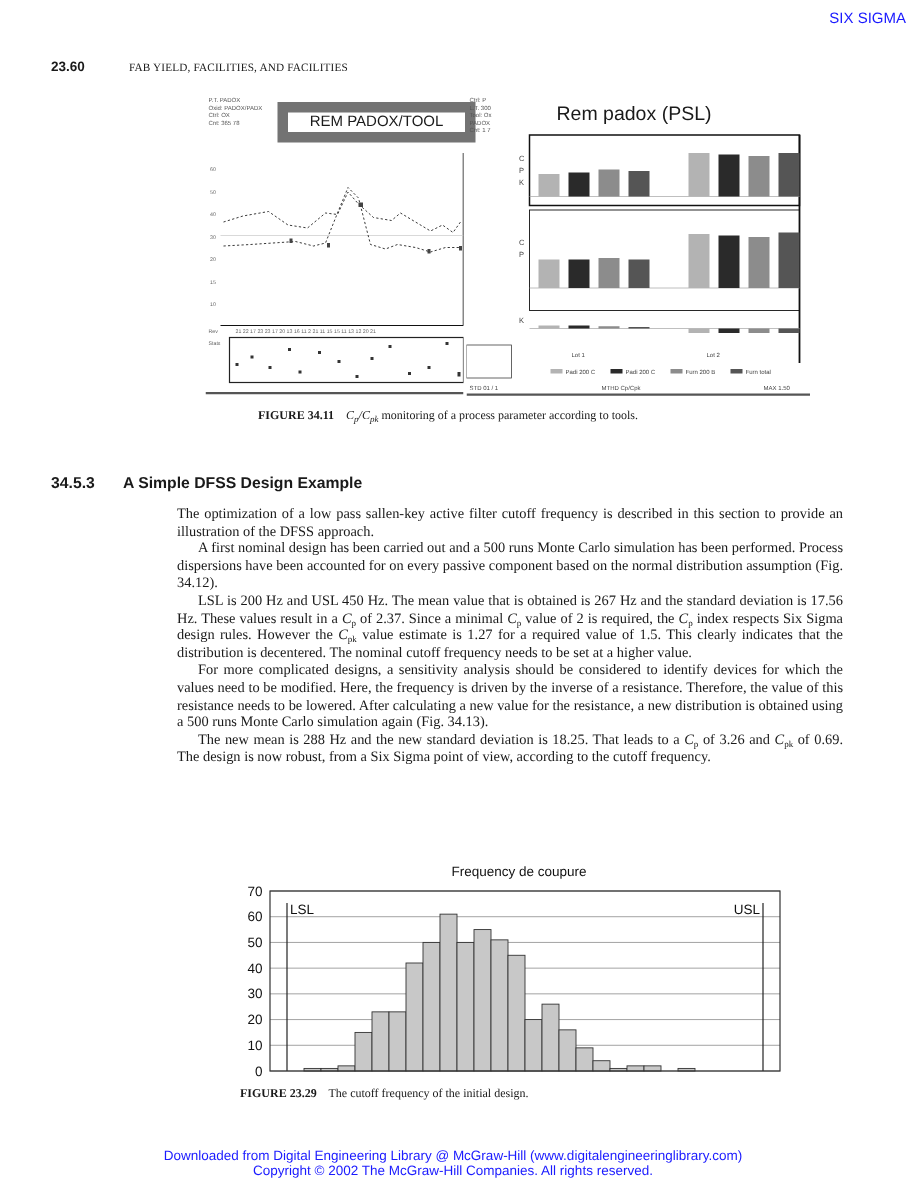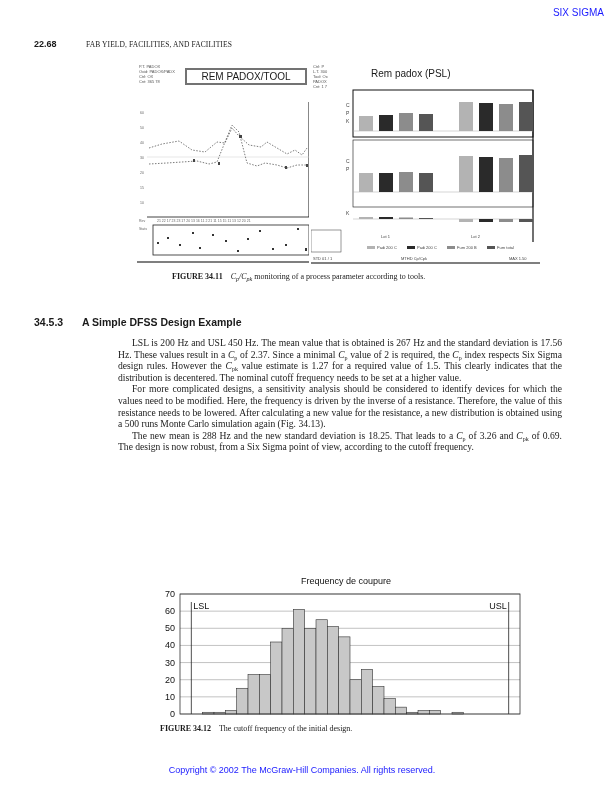--- a/index.html
+++ b/index.html
@@ -7,43 +7,43 @@
   .abs { position: absolute; }
   .running-head { top: 7px; left: 0; width: 604px; text-align: right; font-family: "Liberation Sans", sans-serif; font-size: 10px; color: #1a1aff; }
   .page-num { top: 39px; left: 34px; font-family: "Liberation Sans", sans-serif; font-weight: bold; font-size: 9px; }
   .page-section { top: 40px; left: 86px; font-size: 7.5px; letter-spacing: 0.1px; }
 
   
   .fig1 { top: 62px; left: 137px; width: 403px; height: 203px; }
   .fig1-left { position: absolute; left: 0; top: 0; width: 172px; height: 203px; }
   .fig1-right { position: absolute; left: 174px; top: 0; width: 229px; height: 203px; }
   .tiny { font-family: "Liberation Sans", sans-serif; font-size: 4px; color: #555; line-height: 5px; }
-  .tool-title-box { position: absolute; left: 48px; top: 6px; width: 118px; height: 13px; border: 2px solid #737373; text-align: center; font-family: "Liberation Sans", sans-serif; font-size: 10px; line-height: 13px; }
-  .psl-title { position: absolute; left: 60px; top: 6px; font-family: "Liberation Sans", sans-serif; font-size: 10px; }
+  .tool-title-box { position: absolute; left: 48px; top: 6px; width: 118px; height: 13px; border: 7px solid #737373; text-align: center; font-family: "Liberation Sans", sans-serif; font-size: 10px; line-height: 13px; }
+  .psl-title { position: absolute; left: 60px; top: 6px; font-family: "Liberation Sans", sans-serif; font-size: 13px; }
   .caption { font-size: 8px; }
   .caption b { font-weight: bold; }
 
   .sec-heading { top: 316px; left: 34px; font-family: "Liberation Sans", sans-serif; font-weight: bold; font-size: 10.5px; }
   .sec-heading .num { display: inline-block; width: 48px; }
 
   .body-text { top: 337px; left: 118px; width: 444px; font-size: 9.6px; line-height: 11.6px; text-align: justify; }
   .body-text p { margin: 0; }
   .body-text p.indent { text-indent: 14px; }
   sub { font-size: 6px; vertical-align: -2px; line-height: 0; }
 
   .fig2 { top: 572px; left: 150px; width: 380px; height: 150px; }
   .fig2-caption { top: 724px; left: 160px; }
 
   .footer { top: 765px; left: 0; width: 604px; text-align: center; font-family: "Liberation Sans", sans-serif; font-size: 9px; line-height: 10px; color: #1a1aff; }
 </style>
 </head>
 <body>
 
 <div class="abs running-head">SIX SIGMA</div>
-<div class="abs page-num">22.68</div>
+<div class="abs page-num">23.60</div>
 <div class="abs page-section">FAB YIELD, FACILITIES, AND FACILITIES</div>
 
 <div class="abs fig1">
   <div class="fig1-left">
     <div class="tiny" style="position:absolute;left:2px;top:2px;">
       <div>P.T. PADOX</div>
       <div>Oxid: PADOX/PADX</div>
       <div>Ctrl: OX</div>
       <div>Cnt: 365 78</div>
     </div>
@@ -171,20 +171,22 @@
   <b>FIGURE 34.11</b>&nbsp;&nbsp;&nbsp;
   <i><span>C</span><sub>p</sub>/<span>C</span><sub>pk</sub></i>
   <span>monitoring of a process parameter according to tools.</span>
 </div>
 
 <div class="abs sec-heading">
   <span class="num">34.5.3</span><span>A Simple DFSS Design Example</span>
 </div>
 
 <div class="abs body-text">
+  <p>The optimization of a low pass sallen-key active filter cutoff frequency is described in this section to provide an illustration of the DFSS approach.</p>
+  <p class="indent">A first nominal design has been carried out and a 500 runs Monte Carlo simulation has been performed. Process dispersions have been accounted for on every passive component based on the normal distribution assumption (Fig. 34.12).</p>
   <p class="indent"><span>LSL is 200 Hz and USL 450 Hz. The mean value that is obtained is 267 Hz and the standard deviation is 17.56 Hz. These values result in a </span><i>C</i><sub>p</sub><span> of 2.37. Since a minimal </span><i>C</i><sub>p</sub><span> value of 2 is required, the </span><i>C</i><sub>p</sub><span> index respects Six Sigma design rules. However the </span><i>C</i><sub>pk</sub><span> value estimate is 1.27 for a required value of 1.5. This clearly indicates that the distribution is decentered. The nominal cutoff frequency needs to be set at a higher value.</span></p>
   <p class="indent">For more complicated designs, a sensitivity analysis should be considered to identify devices for which the values need to be modified. Here, the frequency is driven by the inverse of a resistance. Therefore, the value of this resistance needs to be lowered. After calculating a new value for the resistance, a new distribution is obtained using a 500 runs Monte Carlo simulation again (Fig. 34.13).</p>
   <p class="indent"><span>The new mean is 288 Hz and the new standard deviation is 18.25. That leads to a </span><i>C</i><sub>p</sub><span> of 3.26 and </span><i>C</i><sub>pk</sub><span> of 0.69. The design is now robust, from a Six Sigma point of view, according to the cutoff frequency.</span></p>
 </div>
 
 <div class="abs fig2">
   <svg id="hist" width="380" height="150">
     <text id="histTitle" x="196" y="12" text-anchor="middle" font-family="Liberation Sans, sans-serif" font-size="9" fill="#111">Frequency de coupure</text>
     <g id="gridG">
         <line x1="30" x2="370" y1="142" y2="142" stroke="#999" stroke-width="0.6"></line>
@@ -234,19 +236,20 @@
         <line x1="41.333333333333336" x2="41.333333333333336" y1="30" y2="142" stroke="#222" stroke-width="0.8"></line>
         <text x="43.333333333333336" y="37" text-anchor="start" font-family="Liberation Sans, sans-serif" font-size="9" fill="#111">LSL</text>
         <line x1="358.6666666666667" x2="358.6666666666667" y1="30" y2="142" stroke="#222" stroke-width="0.8"></line>
         <text x="356.6666666666667" y="37" text-anchor="end" font-family="Liberation Sans, sans-serif" font-size="9" fill="#111">USL</text>
       </g>
     <rect id="plotFrame" fill="none" stroke="#333" stroke-width="0.8" x="30" y="22" width="340" height="120"></rect>
   </svg>
 </div>
 
 <div class="abs caption fig2-caption">
-  <b>FIGURE 34.12</b>&nbsp;&nbsp;&nbsp;
+  <b>FIGURE 23.29</b>&nbsp;&nbsp;&nbsp;
   <span>The cutoff frequency of the initial design.</span>
 </div>
 
 <div class="abs footer">
+  <div>Downloaded from Digital Engineering Library @ McGraw-Hill (www.digitalengineeringlibrary.com)</div>
   <div>Copyright © 2002 The McGraw-Hill Companies. All rights reserved.</div>
 </div>
 
 </body></html>

